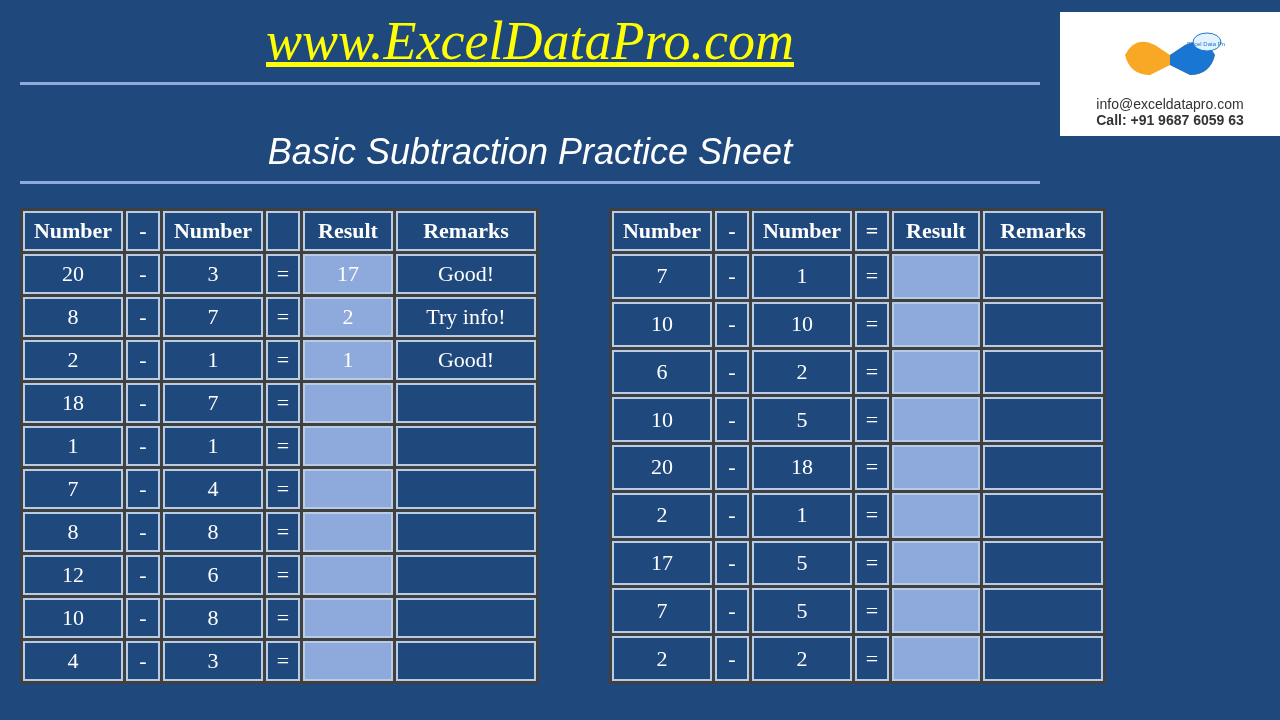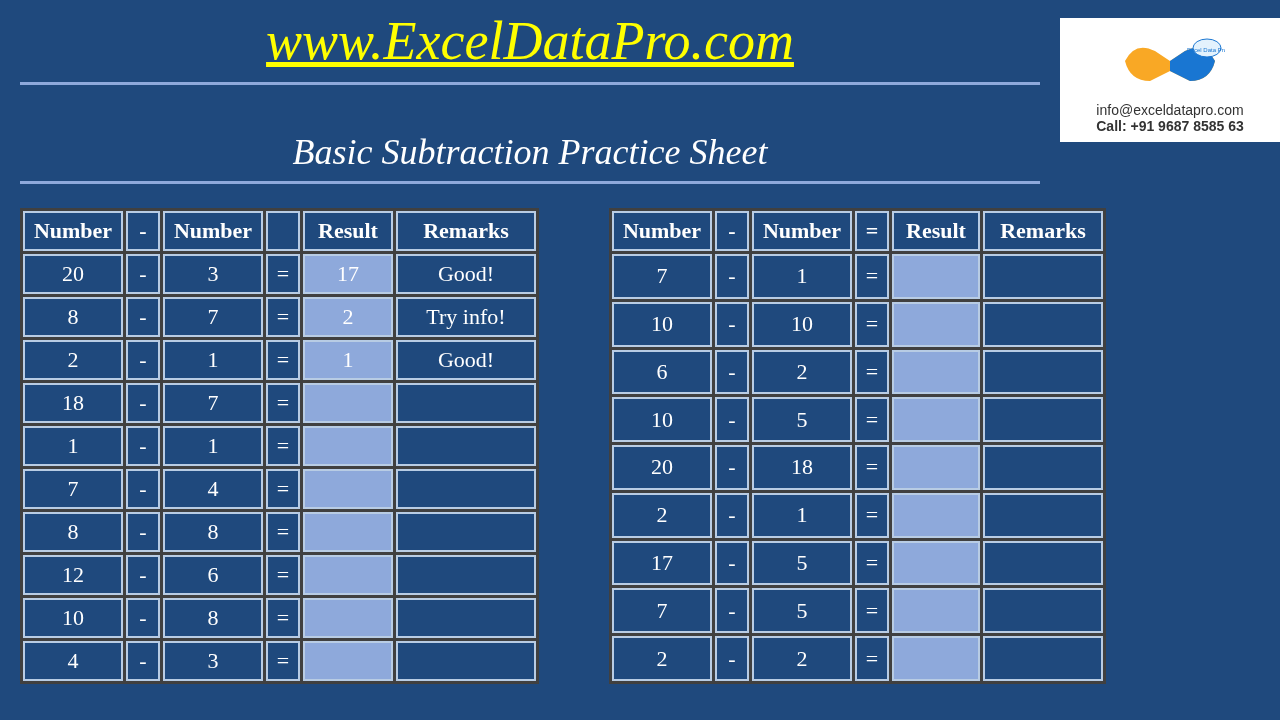--- a/index.html
+++ b/index.html
@@ -30,29 +30,29 @@
   }
   .hr-line {
     height: 3px;
     background: #8ea9db;
     margin: 4px 0;
   }
   .subtitle {
     color: #ffffff;
     font-size: 36px;
     font-style: italic;
-    font-family: Liberation Serif, serif;
+    font-family: Liberation Sans, sans-serif;
     text-align: center;
     padding: 4px 0 4px 0;
     margin-top: 42px;
   }
   .logo-box {
     width: 220px;
     background: #ffffff;
-    margin: 18px 0 0 0;
+    margin: 12px 0 0 0;
     text-align: center;
     padding: 8px 4px 8px 4px;
     flex-shrink: 0;
   }
   .handshake-icon {
     width: 110px;
     height: 70px;
     margin: 0 auto 6px;
     position: relative;
   }
@@ -118,21 +118,21 @@
   <div class="logo-box">
     <div class="handshake-icon">
       <svg viewBox="0 0 110 70" width="110" height="70">
         <path d="M10 35 Q20 15 40 25 L55 35 L70 25 Q90 15 100 35 Q95 55 75 55 L55 45 L35 55 Q15 55 10 35 Z" fill="#f9a825"></path>
         <path d="M55 35 L70 25 Q90 15 100 35 Q95 55 75 55 L55 45 Z" fill="#1976d2"></path>
         <ellipse cx="92" cy="22" rx="14" ry="9" fill="#e3f2fd" stroke="#1976d2" stroke-width="1"></ellipse>
         <text x="92" y="26" font-size="6" text-anchor="middle" fill="#1976d2" font-family="Arial">Excel Data Pro</text>
       </svg>
     </div>
     <div class="email">info@exceldatapro.com</div>
-    <div class="phone">Call: +91 9687 8585 63</div>
+    <div class="phone">Call: +91 9687 6059 63</div>
   </div>
 </div>
 
 <div class="tables-wrap">
 
   <table>
     <thead>
       <tr>
         <th class="col-num">Number</th>
         <th class="col-op">-</th>

